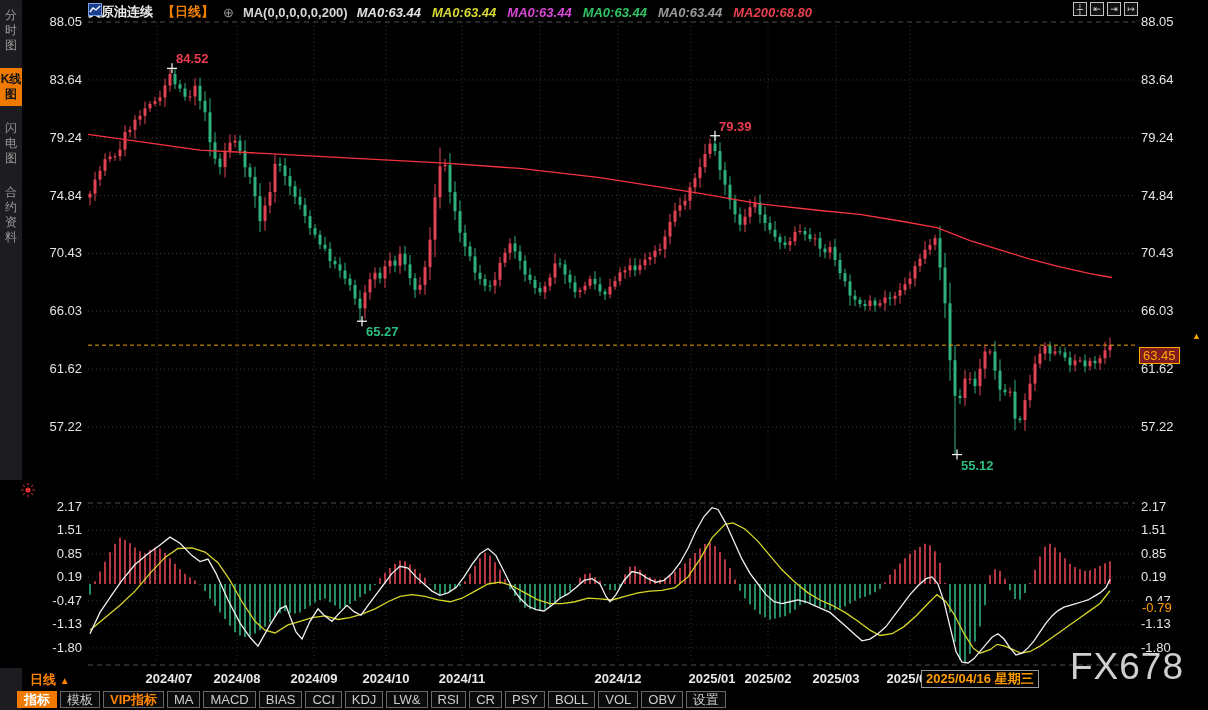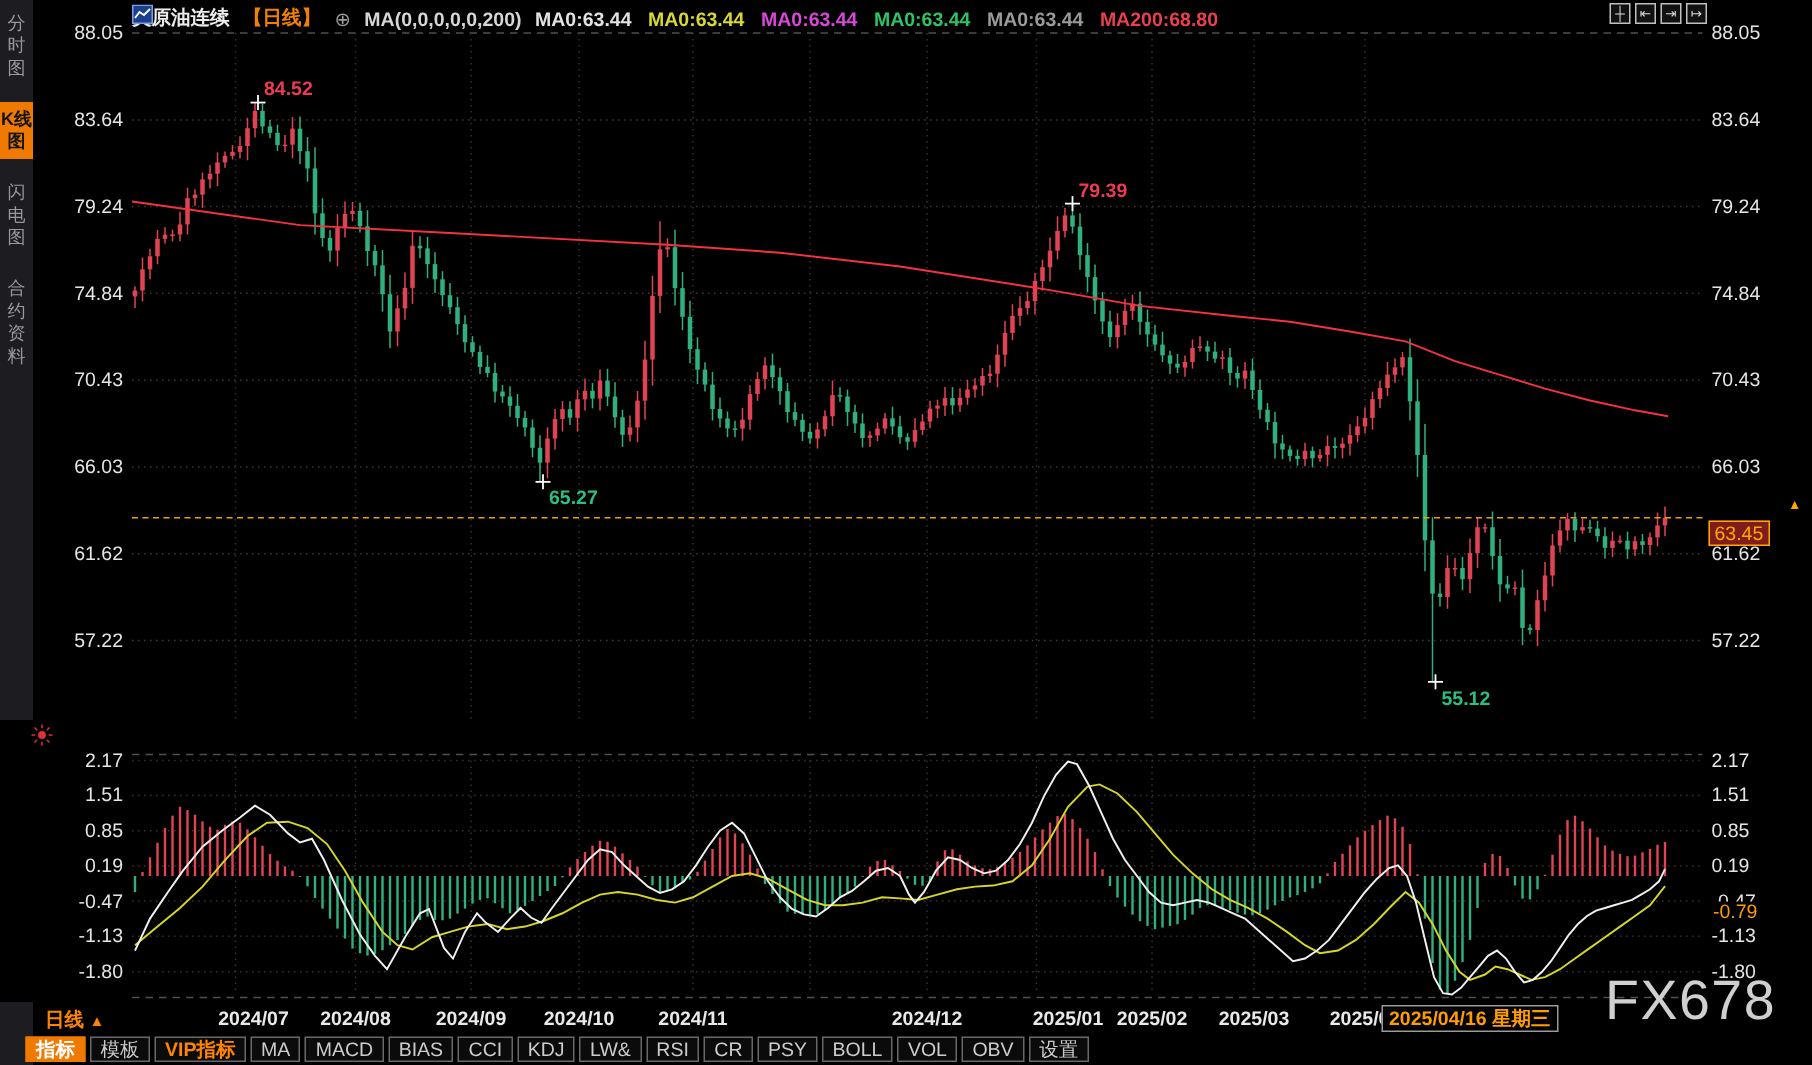--- a/index.html
+++ b/index.html
@@ -14,21 +14,21 @@
          padding:4px 0;word-break:break-all;margin-bottom:11px;cursor:default;}
   .sitem.sel{background:#f07a00;color:#141414;font-weight:bold;}
 
   
   .hdr{position:absolute;left:88px;top:3px;height:18px;display:flex;align-items:center;
        gap:9px;font-size:13px;font-weight:bold;z-index:5;white-space:nowrap;}
   .t-symbol{color:#ececec;}
   .t-period{color:#f08200;}
   .t-plus{color:#9a9a9a;font-weight:normal;font-size:13px;}
   .t-set{color:#d6d6d6;}
-  .mav{font-weight:bold;}
+  .mav{font-weight:bold;font-style:italic;}
 
   .tico-row{position:absolute;left:1073px;top:2px;display:flex;gap:3px;z-index:5;}
   .tico{width:12px;height:12px;border:1px solid #c0c0c0;color:#d8d8d8;font-size:9px;
         line-height:12px;text-align:center;background:#111;cursor:pointer;}
 
   
   .axl,.axr{position:absolute;font-size:13px;color:#e4e4e4;z-index:3;}
   .axl{left:28px;width:54px;text-align:right;}
   .axr{left:1141px;text-align:left;}
 

